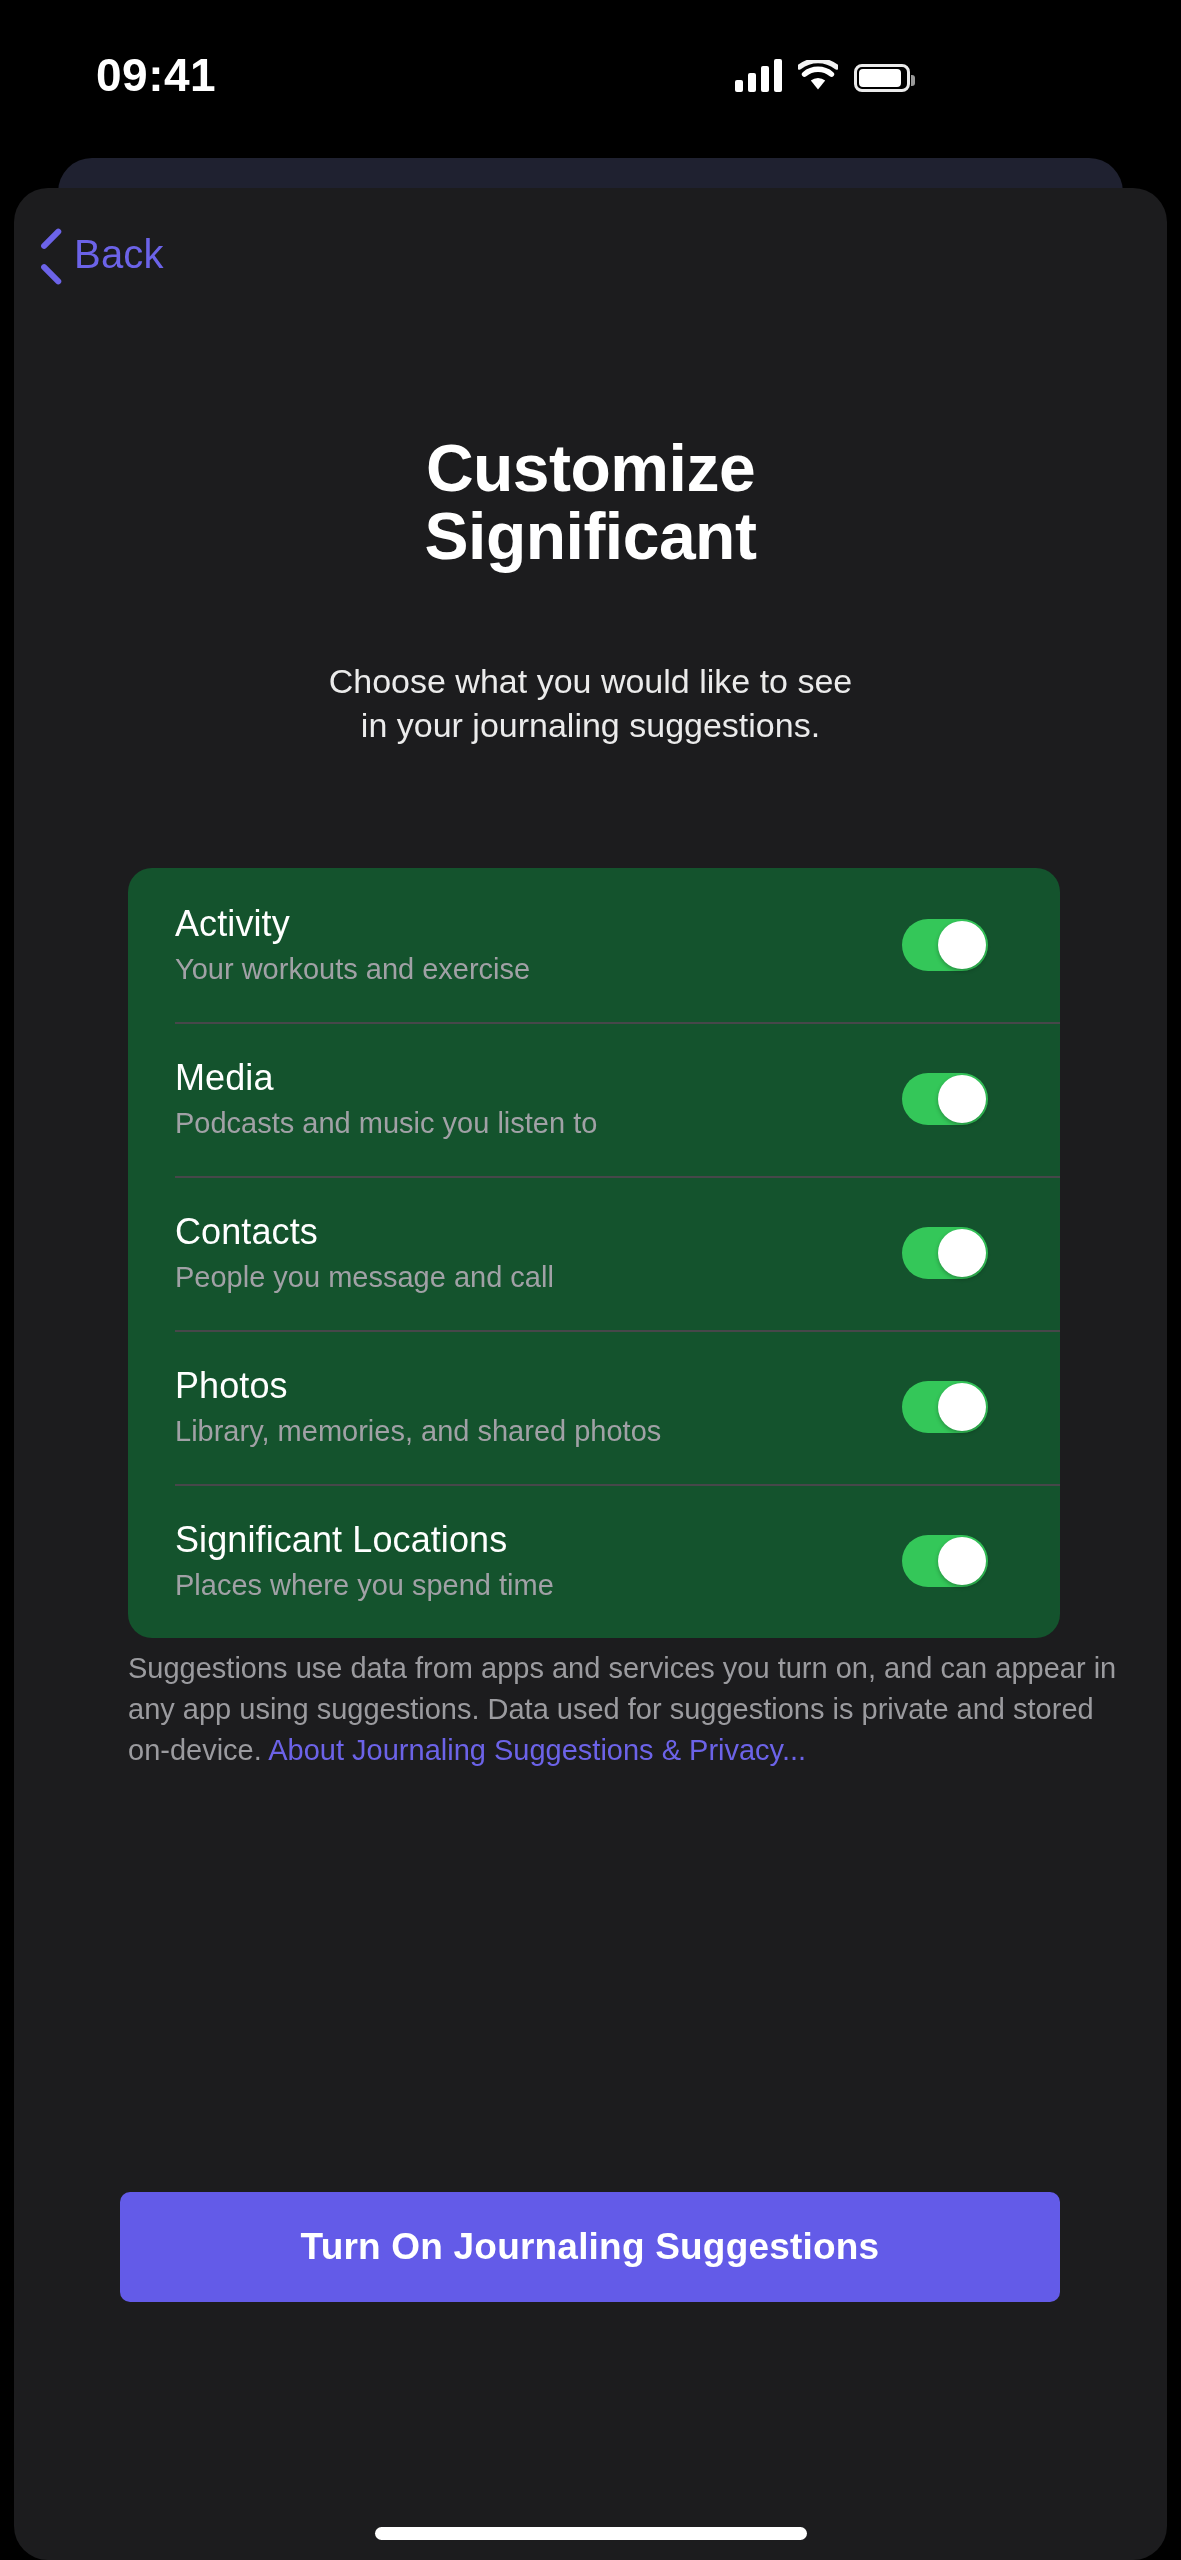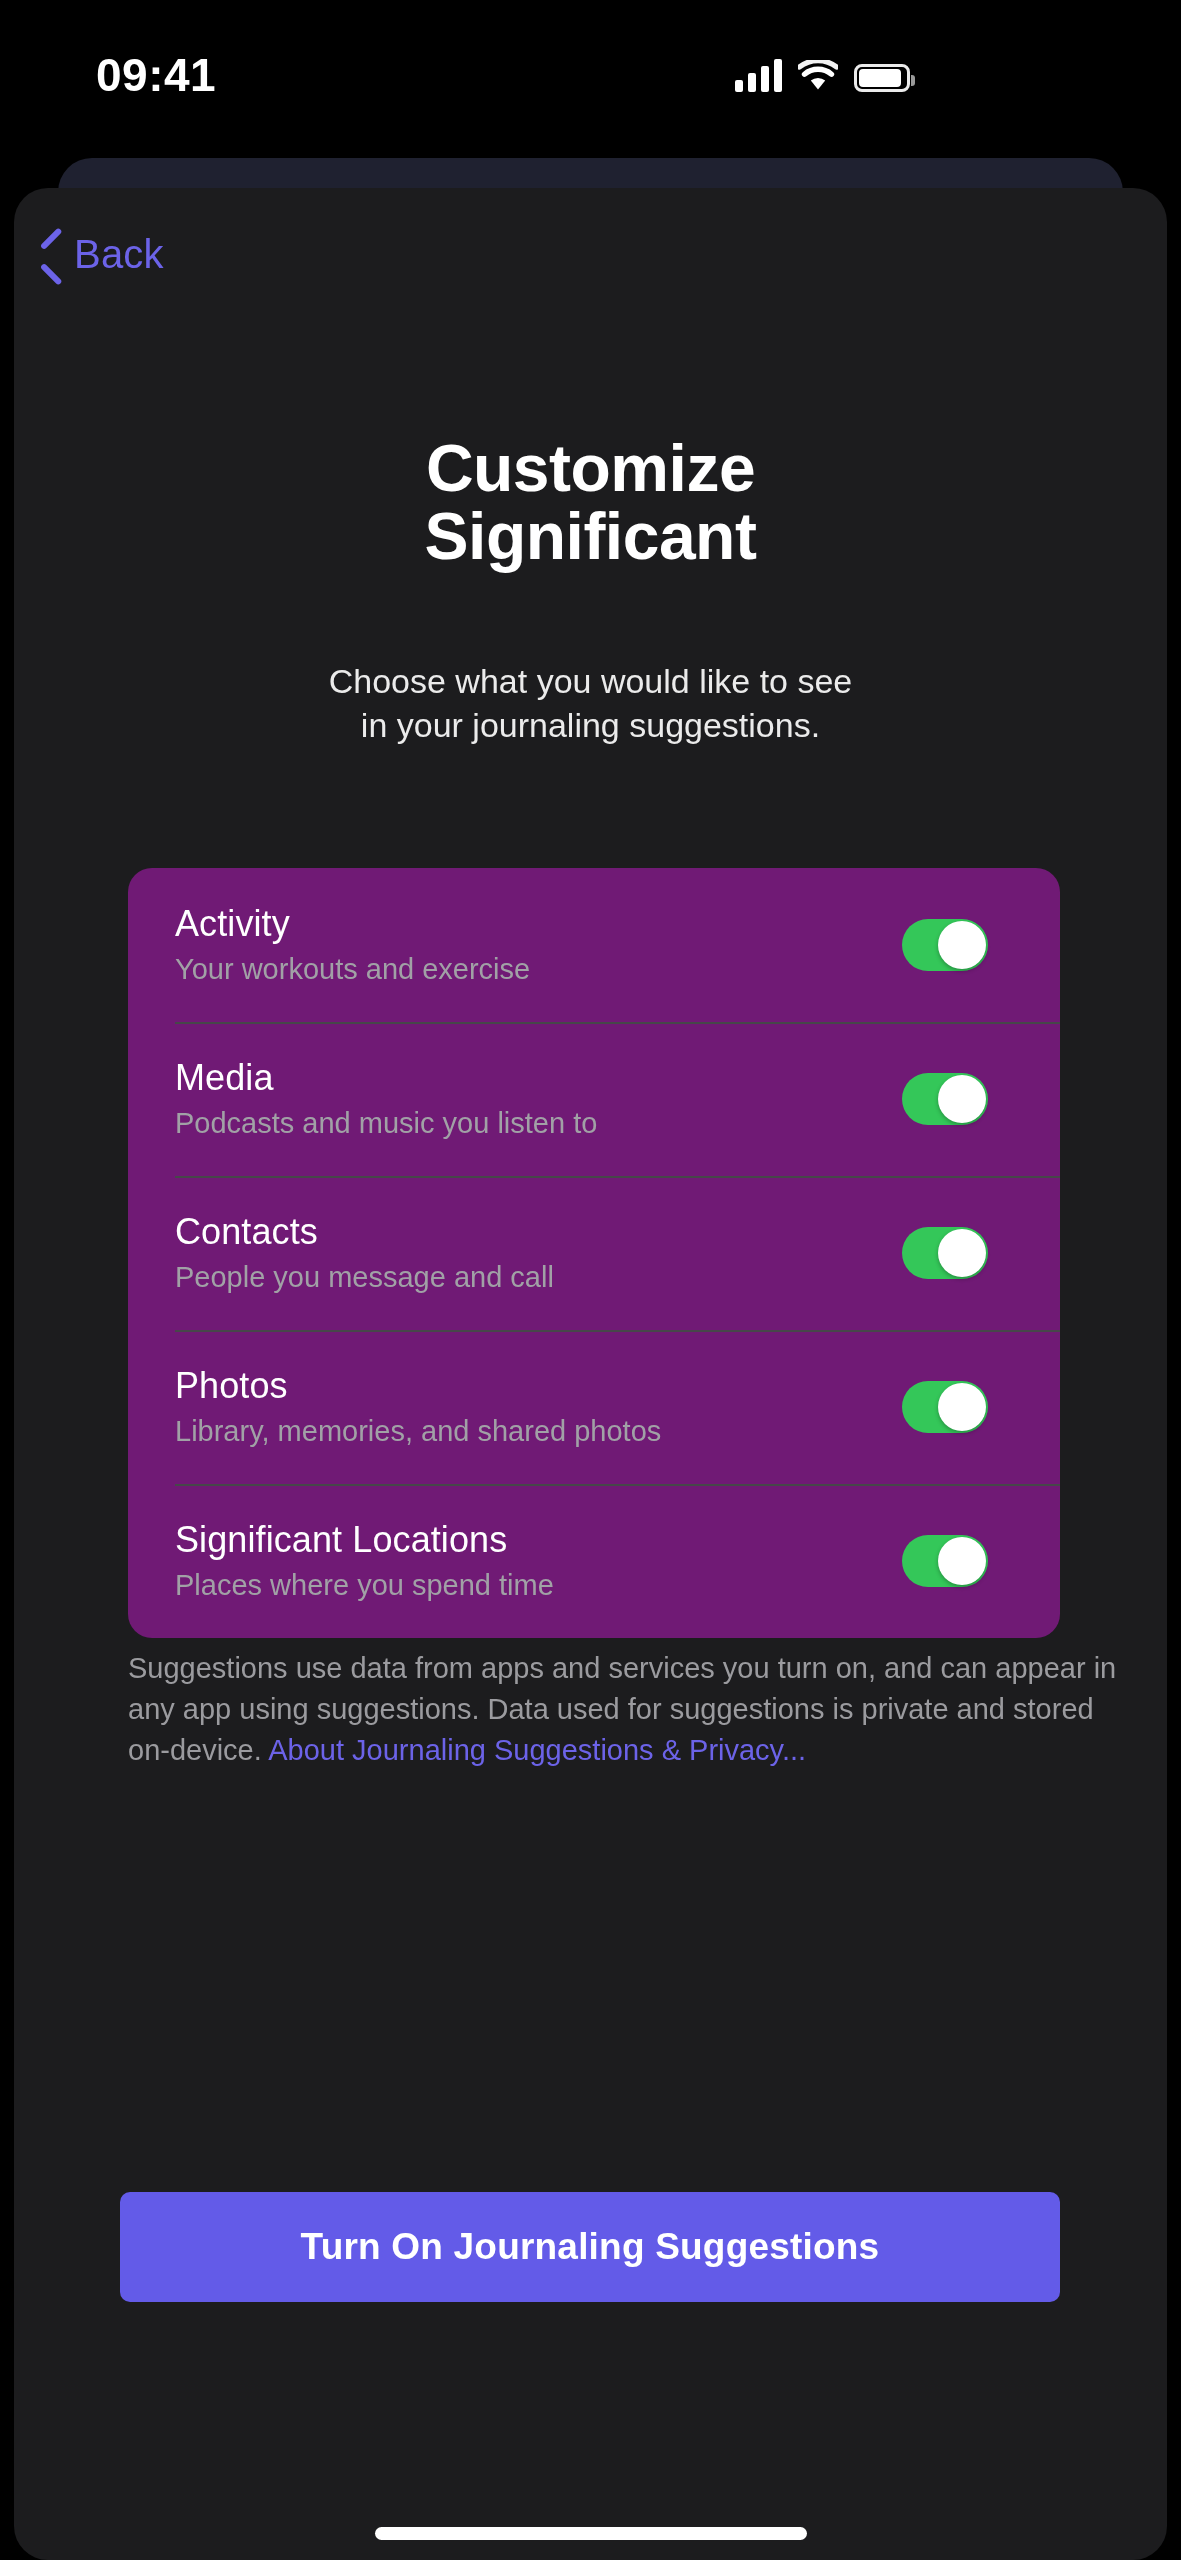--- a/index.html
+++ b/index.html
@@ -81,21 +81,21 @@
   }
   .subhead {
     position:absolute; left:0; top:660px; width:1181px;
     text-align:center; color:#EBEBEB;
     font-size:34px; line-height:1.28; font-weight:400;
   }
 
   
   .options {
     position:absolute; left:128px; top:868px; width:932px;
-    background:#701a75; border-radius:24px; overflow:hidden;
+    background:#14532d; border-radius:24px; overflow:hidden;
   }
   .row {
     position:relative; display:flex; align-items:center;
     height:154px; padding-left:47px; padding-right:0;
     cursor:pointer;
   }
   .row + .row::before {
     content:""; position:absolute; left:47px; right:0; top:0;
     height:1.5px; background:#47474a;
   }

